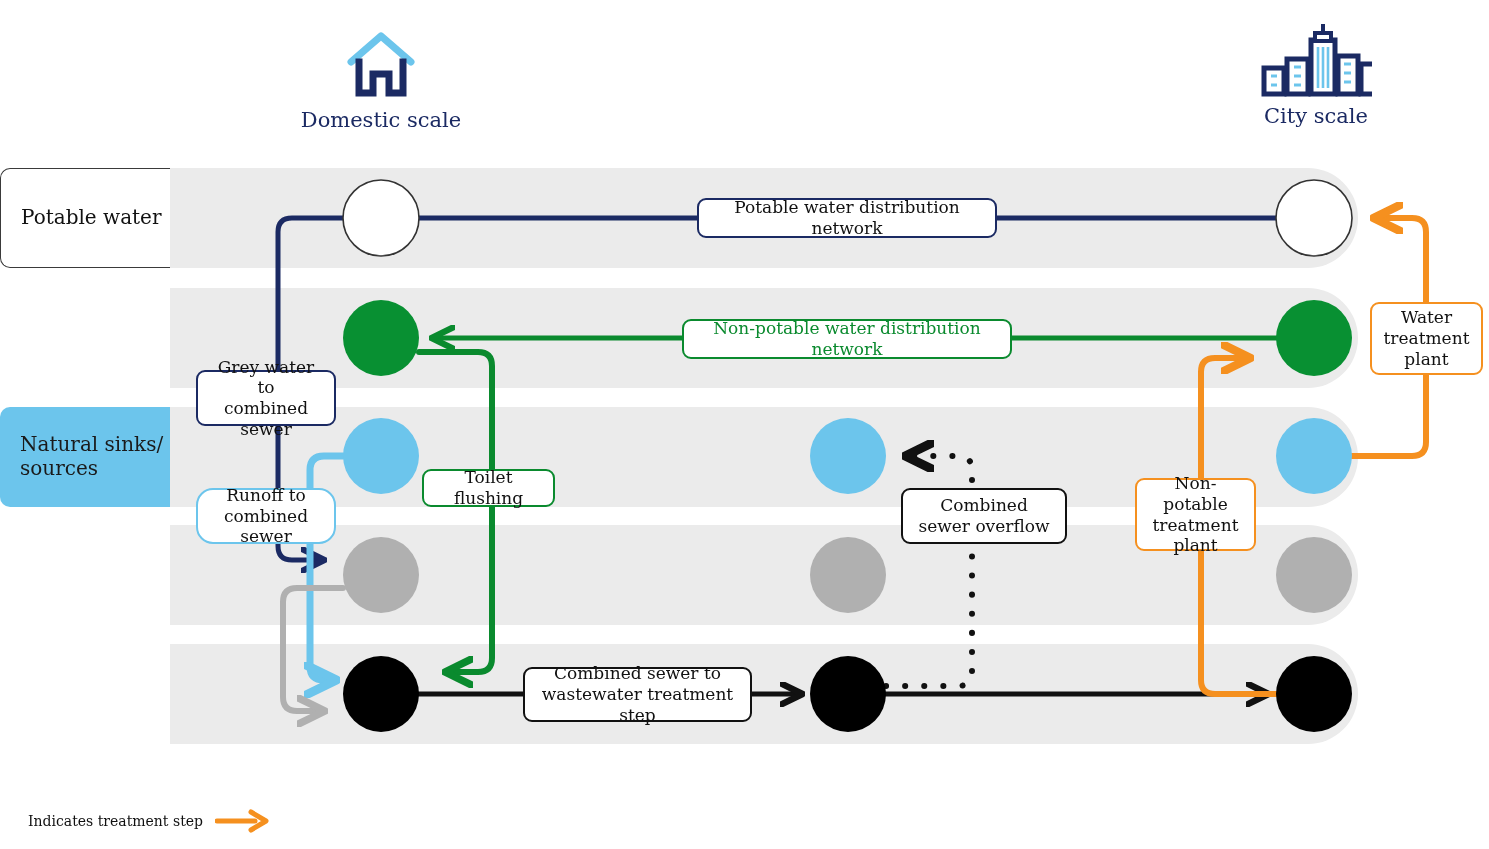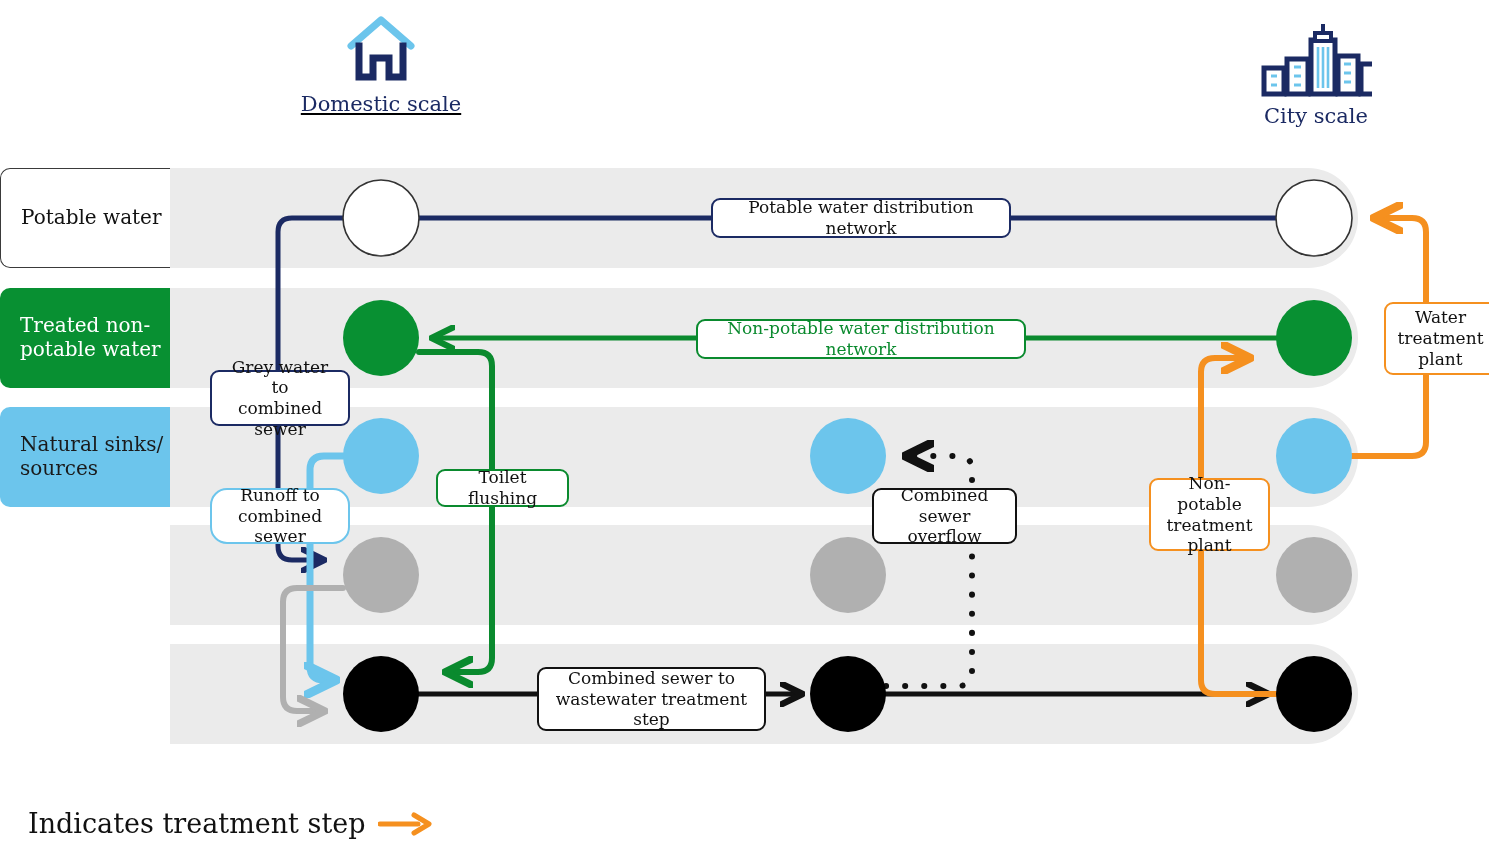--- a/index.html
+++ b/index.html
@@ -28,31 +28,31 @@
   .rowchip.blue{background:#6cc5ec;color:#1a1a1a;}
   .rowchip.grey{background:#b0b0b0;color:#1a1a1a;}
   .rowchip.black{background:#000000;color:#ffffff;}
 
   
   .flowlabel{position:absolute;background:#ffffff;
      border:2px solid #222;border-radius:9px;
      display:flex;align-items:center;justify-content:center;
      text-align:center;box-sizing:border-box;
      font-size:17px;line-height:1.22;color:#111;padding:6px 10px;
-     font-family:"DejaVu Serif","Liberation Serif",serif;margin-left:14px;}
+     font-family:"DejaVu Serif","Liberation Serif",serif;}
   .fl-navy{border-color:#1b2a63;}
   .fl-green{border-color:#0a8a2e;color:#0a8a2e;}
   .fl-green-blk{border-color:#0a8a2e;color:#111;}
   .fl-lblue{border-color:#6cc5ec;}
   .fl-orange{border-color:#f5901f;}
   .fl-black{border-color:#111;}
 
   
   .legend{position:absolute;display:flex;align-items:center;gap:12px;}
-  .legend .txt{font-size:27px;color:#111;white-space:nowrap;
+  .legend .txt{font-size:14px;color:#111;white-space:nowrap;
      font-family:"DejaVu Serif","Liberation Serif",serif;}
 </style>
 </head>
 <body>
 
 <div id="stage">
 
   <svg class="layer" viewBox="0 0 1489 849" xmlns="http://www.w3.org/2000/svg">
     <defs>
       <marker id="ah-navy" viewBox="0 0 10 10" refX="8" refY="5" markerWidth="5.2" markerHeight="5.2" orient="auto-start-reverse">
@@ -126,21 +126,21 @@
       <circle cx="381" cy="575" r="38" fill="#b0b0b0"></circle>
       <circle cx="848" cy="575" r="38" fill="#b0b0b0"></circle>
       <circle cx="1314" cy="575" r="38" fill="#b0b0b0"></circle>
 
       <circle cx="381" cy="694" r="38" fill="#000000"></circle>
       <circle cx="848" cy="694" r="38" fill="#000000"></circle>
       <circle cx="1314" cy="694" r="38" fill="#000000"></circle>
     </g>
   </svg>
 
-  <div class="scale-head" style="left:281px;top:8px;width:200px;text-decoration:underline;">
+  <div class="scale-head" style="left:281px;top:24px;width:200px;">
     <svg class="scale-icon" width="72" height="80" viewBox="0 0 72 80" xmlns="http://www.w3.org/2000/svg">
       <path d="M6,38 L36,12 L66,38" fill="none" stroke="#6cc5ec" stroke-width="7" stroke-linecap="round" stroke-linejoin="round"></path>
       <path d="M14,38 L14,69 L28,69 L28,50 L44,50 L44,69 L58,69 L58,38" fill="none" stroke="#1b2a63" stroke-width="7" stroke-linecap="square" stroke-linejoin="miter"></path>
     </svg>
     <div class="label">Domestic scale</div>
   </div>
 
 
   <div class="scale-head" style="left:1216px;top:20px;width:200px;">
     <svg class="scale-icon" width="112" height="80" viewBox="0 0 112 80" xmlns="http://www.w3.org/2000/svg">
@@ -168,26 +168,20 @@
 
       <rect x="101" y="44" width="19" height="30" fill="#fff" stroke="#1b2a63" stroke-width="5"></rect>
     </svg>
     <div class="label">City scale</div>
   </div>
 
   <div class="rowchip potable" style="top:168px;height:100px;">
     <span>Potable water</span>
   </div>
 
-  <div class="rowchip green" style="top:288px;height:100px;">
-    <span>
-      <span>Treated non-</span><br>
-      <span>potable water</span>
-    </span>
-  </div>
 
   <div class="rowchip blue" style="top:407px;height:100px;">
     <span>
       <span>Natural sinks/</span><br>
       <span>sources</span>
     </span>
   </div>
 
 
 
@@ -210,28 +204,28 @@
     <span>
       <span>Runoff to</span><br>
       <span>combined sewer</span>
     </span>
   </div>
 
   <div class="flowlabel fl-green-blk" style="left:422px;top:469px;width:133px;height:38px;">
     <span>Toilet flushing</span>
   </div>
 
-  <div class="flowlabel fl-black" style="left:858px;top:488px;width:145px;height:56px;">
+  <div class="flowlabel fl-black" style="left:901px;top:488px;width:166px;height:56px;">
     <span>
       <span>Combined</span><br>
       <span>sewer overflow</span>
     </span>
   </div>
 
-  <div class="flowlabel fl-black" style="left:523px;top:667px;width:229px;height:64px;">
+  <div class="flowlabel fl-black" style="left:523px;top:667px;width:229px;height:55px;">
     <span>
       <span>Combined sewer to</span><br>
       <span>wastewater treatment step</span>
     </span>
   </div>
 
   <div class="flowlabel fl-orange" style="left:1370px;top:302px;width:113px;height:73px;">
     <span>
       <span>Water</span><br>
       <span>treatment</span><br>

